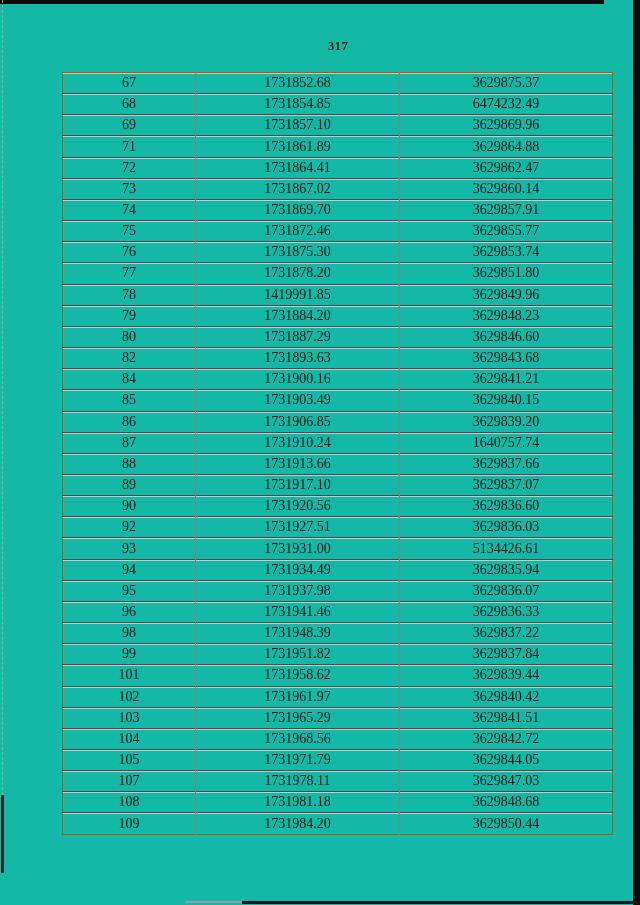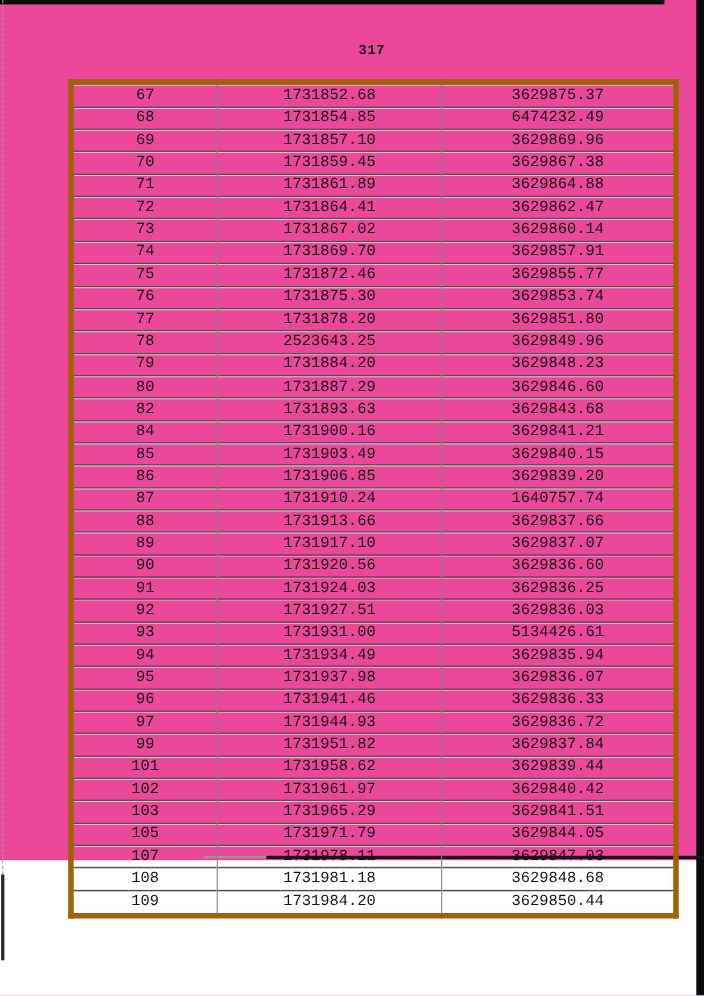--- a/index.html
+++ b/index.html
@@ -7,23 +7,22 @@
     padding: 0;
     width: 640px;
     height: 905px;
     background: #ffffff;
     overflow: hidden;
     font-family: "Liberation Serif", "DejaVu Serif", serif;
   }
   .page {
     position: relative;
     width: 640px;
-    height: 782px;
-    background: #ec4899;
-    font-family: Liberation Mono, monospace;
+    height: 905px;
+    background: #14b8a6;
   }
   
   .scan-top {
     position: absolute;
     left: 0; top: 0;
     width: 604px; height: 4px;
     background: #0b0b0b;
   }
   .scan-right {
     position: absolute;
@@ -69,21 +68,21 @@
   }
   
   table.coord-table {
     position: absolute;
     left: 62px;
     top: 72px;
     width: 550px;
     height: 763px;
     border-collapse: collapse;
     table-layout: fixed;
-    border: 5px solid #a16207;
+    border: 1px solid #a16207;
   }
   table.coord-table td {
     border-left: 1px solid #828282;
     border-top: 1px solid #4a4a4a;
     box-shadow: inset 0 2px 0 -1px #c9c9c9; 
     text-align: center;
     vertical-align: middle;
     padding: 0;
     font-size: 14px;
     color: #151515;
@@ -123,25 +122,20 @@
           <td>68</td>
           <td>1731854.85</td>
           <td>6474232.49</td>
         </tr>
         <tr>
           <td>69</td>
           <td>1731857.10</td>
           <td>3629869.96</td>
         </tr>
         <tr>
-          <td>70</td>
-          <td>1731859.45</td>
-          <td>3629867.38</td>
-        </tr>
-        <tr>
           <td>71</td>
           <td>1731861.89</td>
           <td>3629864.88</td>
         </tr>
         <tr>
           <td>72</td>
           <td>1731864.41</td>
           <td>3629862.47</td>
         </tr>
         <tr>
@@ -164,21 +158,21 @@
           <td>1731875.30</td>
           <td>3629853.74</td>
         </tr>
         <tr>
           <td>77</td>
           <td>1731878.20</td>
           <td>3629851.80</td>
         </tr>
         <tr>
           <td>78</td>
-          <td>2523643.25</td>
+          <td>1419991.85</td>
           <td>3629849.96</td>
         </tr>
         <tr>
           <td>79</td>
           <td>1731884.20</td>
           <td>3629848.23</td>
         </tr>
         <tr>
           <td>80</td>
           <td>1731887.29</td>
@@ -218,25 +212,20 @@
           <td>89</td>
           <td>1731917.10</td>
           <td>3629837.07</td>
         </tr>
         <tr>
           <td>90</td>
           <td>1731920.56</td>
           <td>3629836.60</td>
         </tr>
         <tr>
-          <td>91</td>
-          <td>1731924.03</td>
-          <td>3629836.25</td>
-        </tr>
-        <tr>
           <td>92</td>
           <td>1731927.51</td>
           <td>3629836.03</td>
         </tr>
         <tr>
           <td>93</td>
           <td>1731931.00</td>
           <td>5134426.61</td>
         </tr>
         <tr>
@@ -248,23 +237,23 @@
           <td>95</td>
           <td>1731937.98</td>
           <td>3629836.07</td>
         </tr>
         <tr>
           <td>96</td>
           <td>1731941.46</td>
           <td>3629836.33</td>
         </tr>
         <tr>
-          <td>97</td>
-          <td>1731944.93</td>
-          <td>3629836.72</td>
+          <td>98</td>
+          <td>1731948.39</td>
+          <td>3629837.22</td>
         </tr>
         <tr>
           <td>99</td>
           <td>1731951.82</td>
           <td>3629837.84</td>
         </tr>
         <tr>
           <td>101</td>
           <td>1731958.62</td>
           <td>3629839.44</td>
@@ -273,20 +262,25 @@
           <td>102</td>
           <td>1731961.97</td>
           <td>3629840.42</td>
         </tr>
         <tr>
           <td>103</td>
           <td>1731965.29</td>
           <td>3629841.51</td>
         </tr>
         <tr>
+          <td>104</td>
+          <td>1731968.56</td>
+          <td>3629842.72</td>
+        </tr>
+        <tr>
           <td>105</td>
           <td>1731971.79</td>
           <td>3629844.05</td>
         </tr>
         <tr>
           <td>107</td>
           <td>1731978.11</td>
           <td>3629847.03</td>
         </tr>
         <tr>

